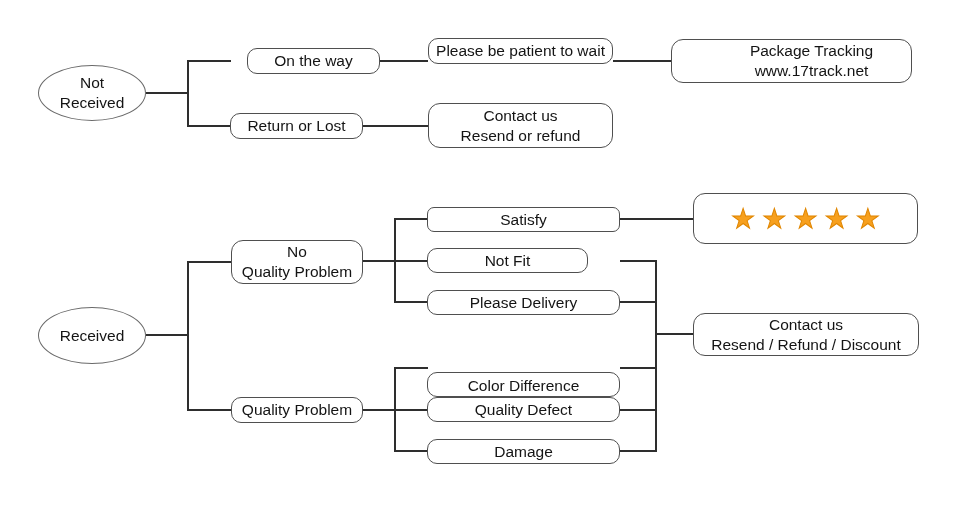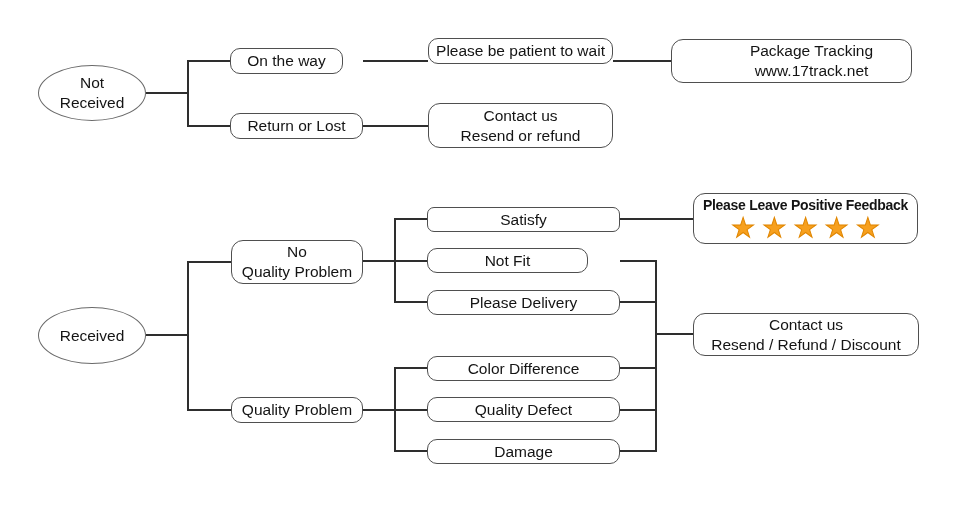--- a/index.html
+++ b/index.html
@@ -79,21 +79,21 @@
   <div class="hline" style="top:409px;left:620px;width:37px;"></div>
   <div class="hline" style="top:450px;left:620px;width:37px;"></div>
   <div class="vline" style="left:655px;top:260px;height:192px;"></div>
   <div class="hline" style="top:333px;left:655px;width:38px;"></div>
 
   <div class="node ellipse" style="left:38px;top:65px;width:108px;height:56px;text-align:right;">
     <div>Not</div>
     <div>Received</div>
   </div>
 
-  <div class="node" style="left:230px;top:48px;width:113px;height:26px;">
+  <div class="node" style="left:247px;top:48px;width:133px;height:26px;">
     <div>On the way</div>
   </div>
 
   <div class="node" style="left:428px;top:38px;width:185px;height:26px;">
     <div>Please be patient to wait</div>
   </div>
 
   <div class="node tall" style="left:671px;top:39px;width:241px;height:44px;padding-left:40px;">
     <div>Package Tracking</div>
     <div>www.17track.net</div>
@@ -126,34 +126,33 @@
   </div>
 
   <div class="node" style="left:427px;top:248px;width:161px;height:25px;">
     <div>Not Fit</div>
   </div>
 
   <div class="node" style="left:427px;top:290px;width:193px;height:25px;">
     <div>Please Delivery</div>
   </div>
 
-  <div class="node" style="left:427px;top:356px;width:193px;height:25px;">
+  <div class="node" style="left:427px;top:372px;width:193px;height:25px;justify-content:flex-end;">
     <div>Color Difference</div>
   </div>
 
   <div class="node" style="left:427px;top:397px;width:193px;height:25px;">
     <div>Quality Defect</div>
   </div>
 
   <div class="node" style="left:427px;top:439px;width:193px;height:25px;">
     <div>Damage</div>
   </div>
 
   <div class="node tall" style="left:693px;top:193px;width:225px;height:51px;">
-    <div class="fb-title">Please Leave Positive Feedback</div>
     <div class="stars" style="color: rgb(247, 160, 30);">★★★★★</div>
   </div>
 
   <div class="node tall" style="left:693px;top:313px;width:226px;height:43px;">
     <div>Contact us</div>
     <div>Resend / Refund / Discount</div>
   </div>
 
 </div>
 

